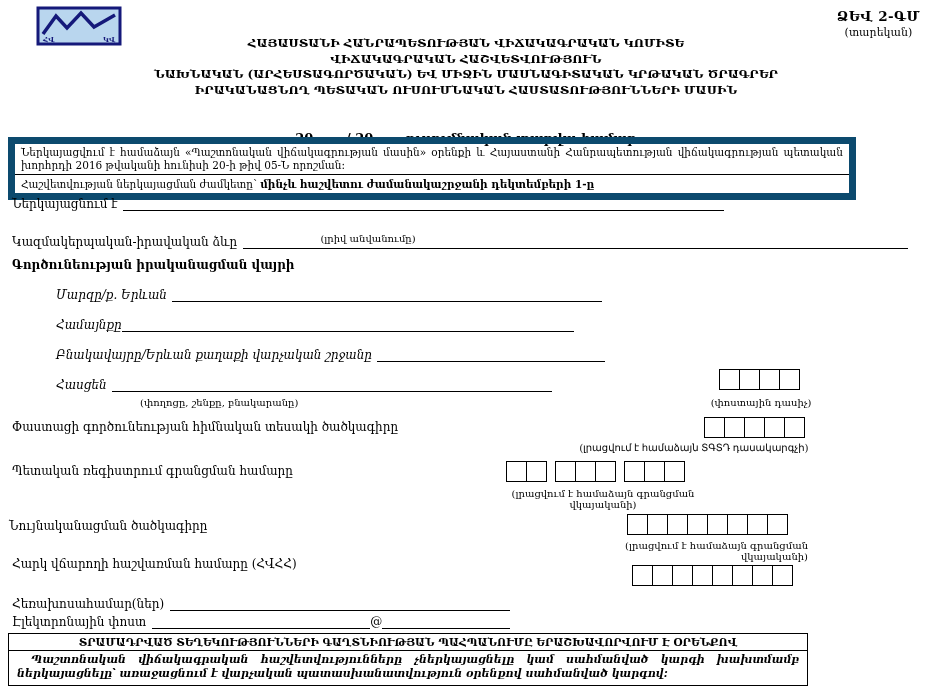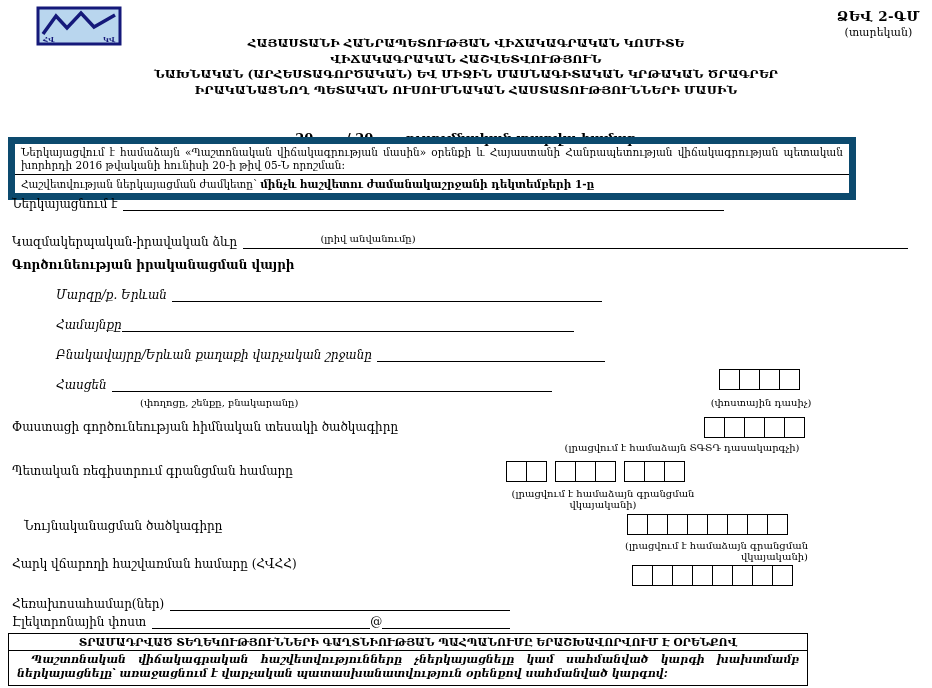--- a/index.html
+++ b/index.html
@@ -125,21 +125,21 @@
   <div class="abs row" style="left:12px; top:420px;">
     <span>Փաստացի գործունեության հիմնական տեսակի ծածկագիրը</span>
   </div>
   <div class="abs cells" style="left:704px; top:417px;">
       <span class="cell"></span>
       <span class="cell"></span>
       <span class="cell"></span>
       <span class="cell"></span>
       <span class="cell"></span>
     </div>
-  <div class="abs hint" style="left:556px; top:442px; width:252px; text-align:center;">(լրացվում է համաձայն ՏԳՏԴ դասակարգչի)</div>
+  <div class="abs hint" style="left:556px; top:442px; width:252px; text-align:right;font-family:Liberation Serif, serif;">(լրացվում է համաձայն ՏԳՏԴ դասակարգչի)</div>
 
   <div class="abs row" style="left:12px; top:464px;">
     <span>Պետական ռեգիստրում գրանցման համարը</span>
   </div>
   <div class="abs" style="left:506px; top:461px; display:flex;">
       <span class="cell-group">
         <span class="cell"></span>
         <span class="cell"></span>
       </span>
       <span class="cell-group">
@@ -148,21 +148,21 @@
         <span class="cell"></span>
       </span>
       <span class="cell-group">
         <span class="cell"></span>
         <span class="cell"></span>
         <span class="cell"></span>
       </span>
     </div>
   <div class="abs hint" style="left:498px; top:488px; width:210px; text-align:center;">(լրացվում է համաձայն գրանցման վկայականի)</div>
 
-  <div class="abs row" style="left:24px; top:519px;">
+  <div class="abs row" style="left:9px; top:519px;">
     <span>Նույնականացման ծածկագիրը</span>
   </div>
   <div class="abs cells" style="left:627px; top:514px;">
       <span class="cell"></span>
       <span class="cell"></span>
       <span class="cell"></span>
       <span class="cell"></span>
       <span class="cell"></span>
       <span class="cell"></span>
       <span class="cell"></span>

